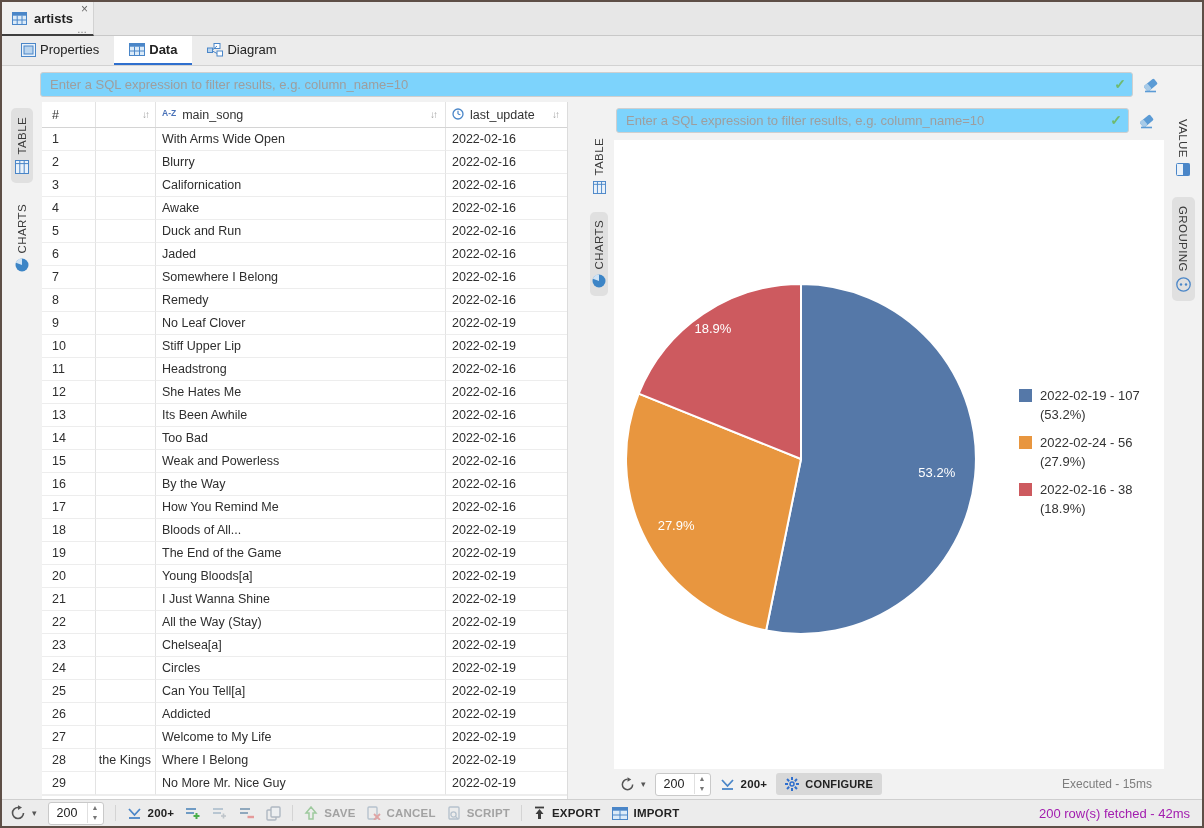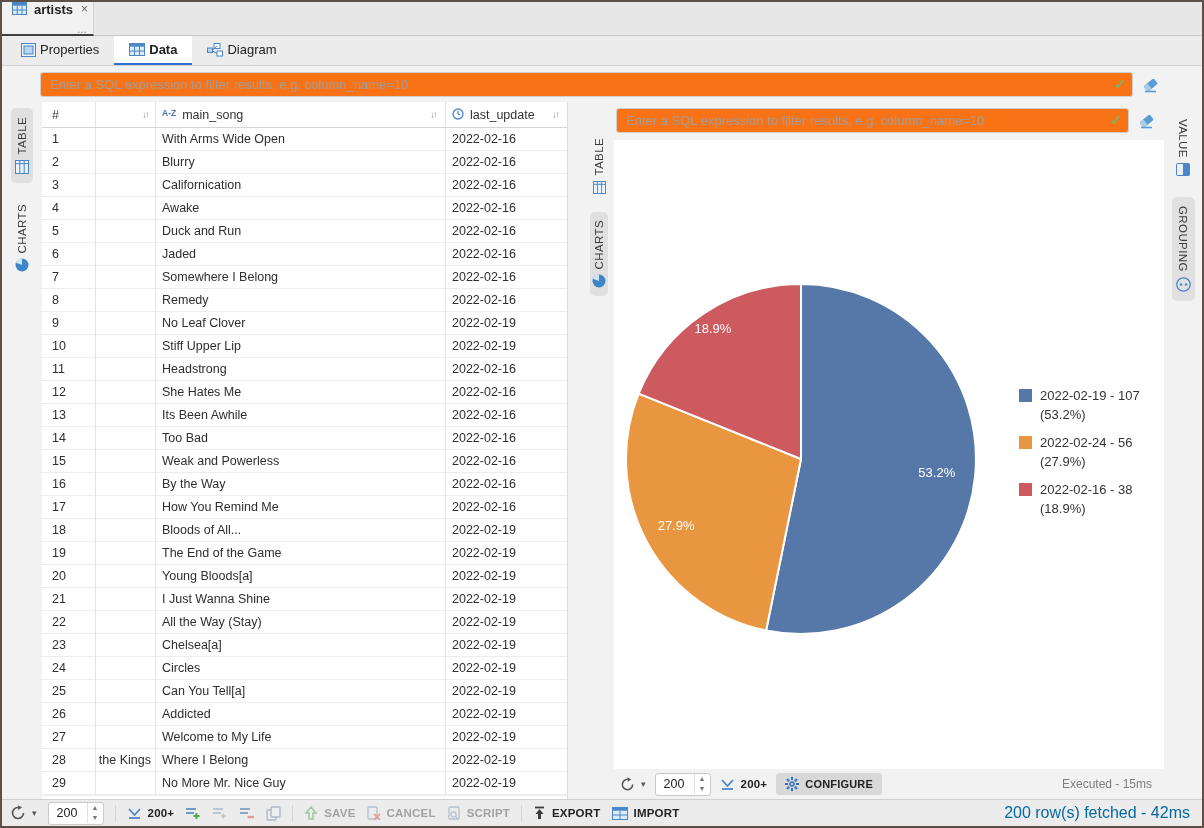--- a/index.html
+++ b/index.html
@@ -5,37 +5,37 @@
   * { margin:0; padding:0; box-sizing:border-box; }
   body { background:#888; font-family:"Liberation Sans", sans-serif; }
   .window{ position:relative; width:1204px; height:828px; border:2px solid #5e4f47;
            background:#f2f2f2; font-size:13px; color:#2b2b2b; overflow:hidden; }
 
   
   .etabs{ position:absolute; top:0; left:0; right:0; height:34px; background:#e7e7e7;
           border-bottom:1px solid #c8c8c8; display:flex; }
   .etab{ position:relative; height:34px; min-width:92px; background:#f1f1f1;
          border-right:1px solid #d2d2d2; border-bottom:2px solid #3f3f3f;
-         display:flex; align-items:flex-start; gap:7px; padding:0 20px 0 10px; }
+         display:flex; align-items:center; gap:7px; padding:0 20px 0 10px; }
   .etab .title{ font-weight:700; font-size:13px; color:#222; }
   .etab .close{ position:absolute; top:1px; right:5px; font-size:12px; color:#666; line-height:12px; cursor:pointer;}
   .etab .dots{ position:absolute; bottom:0px; right:6px; font-size:10px; color:#777; line-height:8px;}
 
   
   .subtabs{ position:absolute; top:34px; left:0; right:0; height:30px; background:#ececec;
             border-bottom:1px solid #d2d2d2; display:flex; align-items:stretch; padding-left:4px;}
   .subtab{ display:flex; align-items:center; gap:4px; padding:0 15px; color:#222; cursor:pointer; border-bottom:2px solid transparent;}
   .subtab.active{ background:#fff; border-bottom:2px solid #2f6fce; font-weight:700; }
 
   
   .filterbar{ position:absolute; top:64px; left:0; right:0; height:36px; display:flex;
               align-items:center; padding:0 42px 0 38px; gap:8px; background:#f2f2f2;}
   .filterbox{ position:relative; flex:1; }
   .filterbox input{ width:100%; height:25px; border:1px solid #cfcfcf; border-radius:3px;
-      background:#f97316; padding:0 28px 0 9px; font:13px "Liberation Sans",sans-serif; color:#333; outline:none;}
+      background:#7dd3fc; padding:0 28px 0 9px; font:13px "Liberation Sans",sans-serif; color:#333; outline:none;}
   .filterbox input::placeholder{ color:#9e9e9e; }
   .checkmark{ position:absolute; right:7px; top:4px; color:#6fba6f; font-size:14px; font-weight:700; line-height:16px; cursor:pointer;}
   .eraser{ width:19px; height:19px; flex:0 0 auto; cursor:pointer; }
 
   
   .content{ position:absolute; top:100px; left:0; right:0; bottom:27px; display:flex; overflow:hidden;}
 
   .vstrip{ display:flex; flex-direction:column; align-items:center; background:#f2f2f2; }
   .vstrip.main{ width:40px; padding-top:6px; }
   .vtab{ display:flex; flex-direction:column; align-items:center; gap:5px; padding:9px 4px;
@@ -92,21 +92,21 @@
   .confbtn{ display:flex; align-items:center; gap:6px; background:#d8d8d8; border-radius:3px;
             padding:4px 9px; cursor:pointer;}
   .confbtn .tlabel{ font-size:11px; }
   .chev{ font-size:9px; color:#555; }
 
   
   .toolbar{ position:absolute; left:0; right:0; bottom:0; height:27px; background:#ececec;
             border-top:1px solid #cfcfcf; display:flex; align-items:center; gap:11px; padding:0 12px 0 8px;}
   .toolbar .sep{ width:1px; height:16px; background:#d4d4d4; }
   .toolbar .spacer{ flex:1; }
-  .status{ font-size:16px; color:#0369a1; }
+  .status{ font-size:13px; color:#a21caf; }
   .dim{ opacity:.55; }
   svg{ display:block; }
 </style>
 </head>
 <body>
 
 <div class="window">
 
   <div class="etabs">
     <div class="etab">

